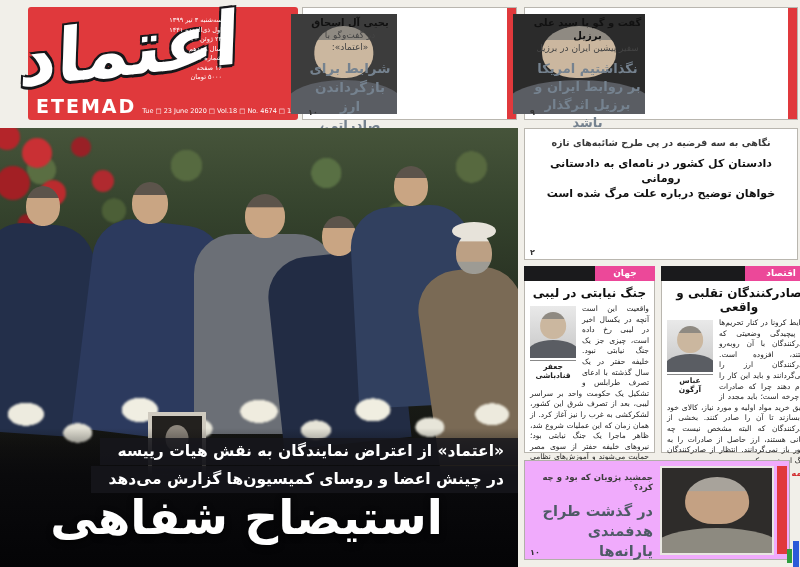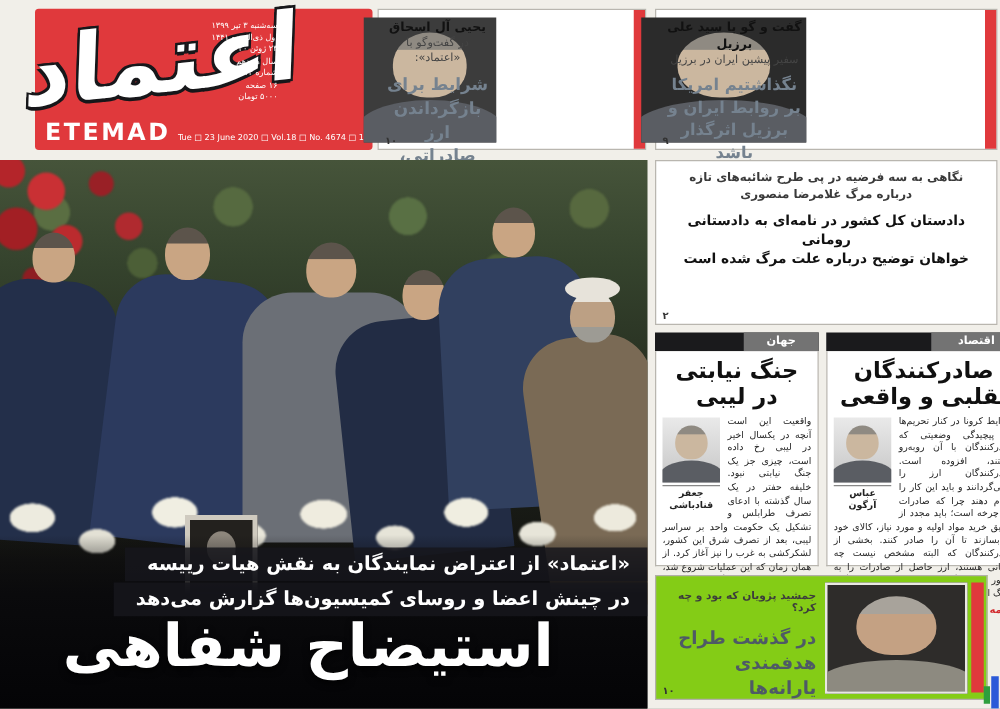--- a/index.html
+++ b/index.html
@@ -87,34 +87,34 @@
   
   #judge-box{left:524px;top:128px;width:274px;height:132px;padding:7px 6px 4px;}
   #judge-box .jk{font-size:9.5px;font-weight:bold;color:#3a3a3a;text-align:center;line-height:13px;direction:rtl;}
   #judge-head{font-size:31px;font-weight:900;color:#0e0e0e;text-align:center;direction:rtl;margin-top:3px;}
   #judge-box .js{font-size:11px;font-weight:bold;color:#111;text-align:center;line-height:15px;direction:rtl;}
   #judge-sub{margin-top:7px;}
 
   
   .col-story{position:absolute;}
   .col-head{height:15px;background:#1a1a1c;position:relative;}
-  .col-head .tag{position:absolute;right:0;top:0;bottom:0;width:46%;background:#737373;color:#fff;
+  .col-head .tag{position:absolute;right:0;top:0;bottom:0;width:46%;background:#ec4899;color:#fff;
       font-size:9px;font-weight:bold;text-align:center;line-height:15px;direction:rtl;}
   .col-body{background:#fff;border:1px solid #b9b6af;border-top:none;box-sizing:border-box;
       padding:4px 5px 3px;direction:rtl;position:relative;}
-  .col-title{font-size:18px;font-weight:900;color:#101010;text-align:center;margin:1px 0 4px;}
+  .col-title{font-size:12px;font-weight:900;color:#101010;text-align:center;margin:1px 0 4px;}
   .author{float:left;width:46px;margin:2px 6px 2px 0;}
   .author .mini-portrait{width:46px;height:52px;background:linear-gradient(180deg,#e9e9e9,#c6c6c6);}
   .author .aname{display:block;font-size:7.5px;font-weight:bold;text-align:center;border-top:1px solid #888;
       margin-top:2px;padding-top:1px;color:#222;}
   .col-text{font-size:7.5px;line-height:10.6px;text-align:justify;color:#1d1d1d;}
   .more{font-size:8px;font-weight:bold;color:#d22a2d;margin-top:3px;direction:rtl;}
 
   
-  #obit-box{position:absolute;left:524px;top:460px;width:266px;height:100px;background:#84cc16;
+  #obit-box{position:absolute;left:524px;top:460px;width:266px;height:100px;background:#f0abfc;
       border:1px solid #b2afa9;box-sizing:border-box;}
   #obit-redbar{position:absolute;right:2px;top:5px;bottom:5px;width:10px;background:#e0393c;}
   #obit-photo{position:absolute;right:15px;top:5px;width:114px;height:89px;background:#2e2c2a;
       border:2px solid #e9e7e2;box-sizing:border-box;overflow:hidden;}
   #obit-photo::before{content:"";position:absolute;left:50%;top:10%;width:58%;height:56%;transform:translateX(-50%);
       border-radius:50% 50% 44% 44%;background:linear-gradient(180deg,#a8a39b 0 30%,#c4a183 31%);}
   #obit-photo::after{content:"";position:absolute;left:50%;bottom:-14%;width:115%;height:44%;transform:translateX(-50%);
       border-radius:50% 50% 0 0;background:#8d8a80;}
   #obit-text{position:absolute;right:136px;left:8px;top:11px;direction:rtl;text-align:right;}
   #obit-kicker{font-size:8.5px;font-weight:bold;color:#3c3c3c;}
@@ -213,21 +213,20 @@
       </svg>
       <div class="lines">
         <div class="credit1">Photo:Received</div>
         <div class="credit2">JAMARAN.IR</div>
       </div>
     </div>
   </div>
 
   <div class="box" id="judge-box">
     <div class="jk">نگاهی به سه فرضیه در پی طرح شائبه‌های تازه</div>
-    <div class="jk">درباره مرگ غلامرضا منصوری</div>
     <div class="js" id="judge-sub">دادستان کل کشور در نامه‌ای به دادستانی رومانی</div>
     <div class="js">خواهان توضیح درباره علت مرگ شده است</div>
     <div class="pagenum">۲</div>
   </div>
 
   <div class="col-story" style="left:524px;top:266px;width:131px;">
     <div class="col-head">
       <div class="tag">جهان</div>
     </div>
     <div class="col-body" style="height:172px;">

